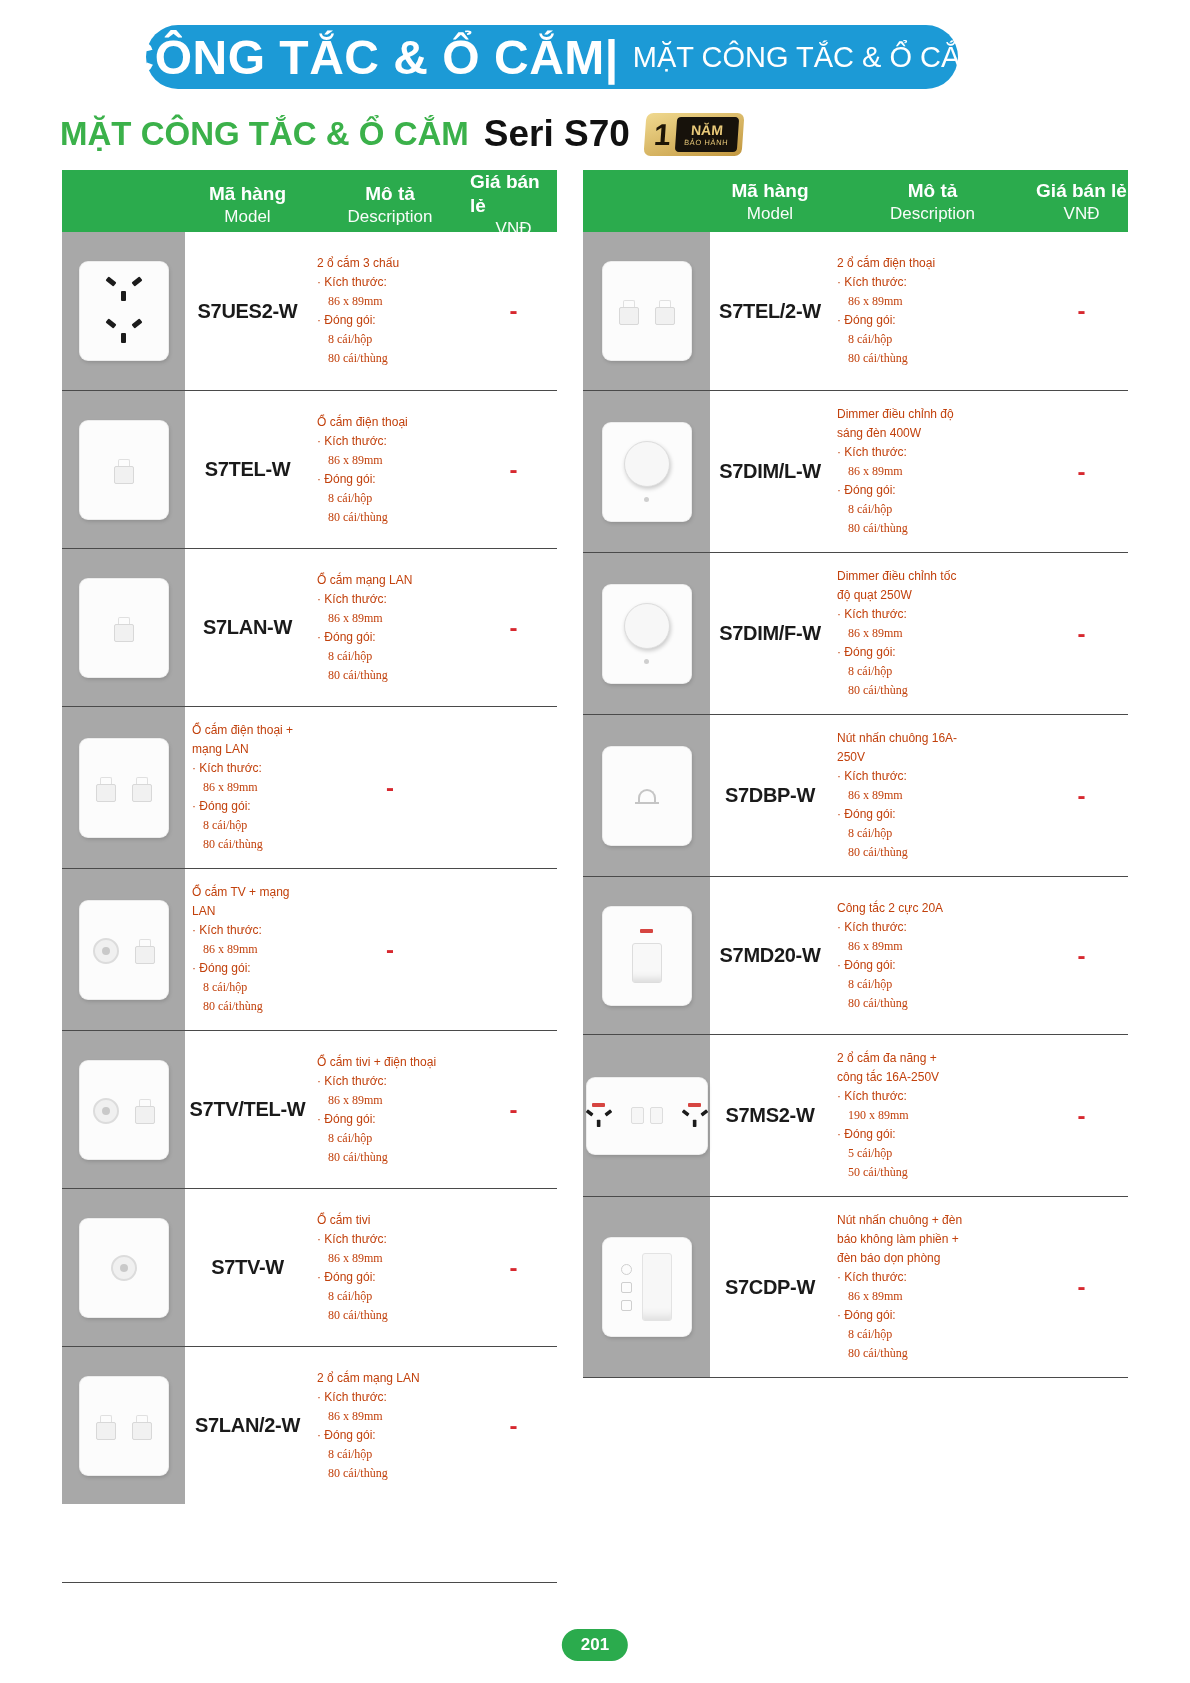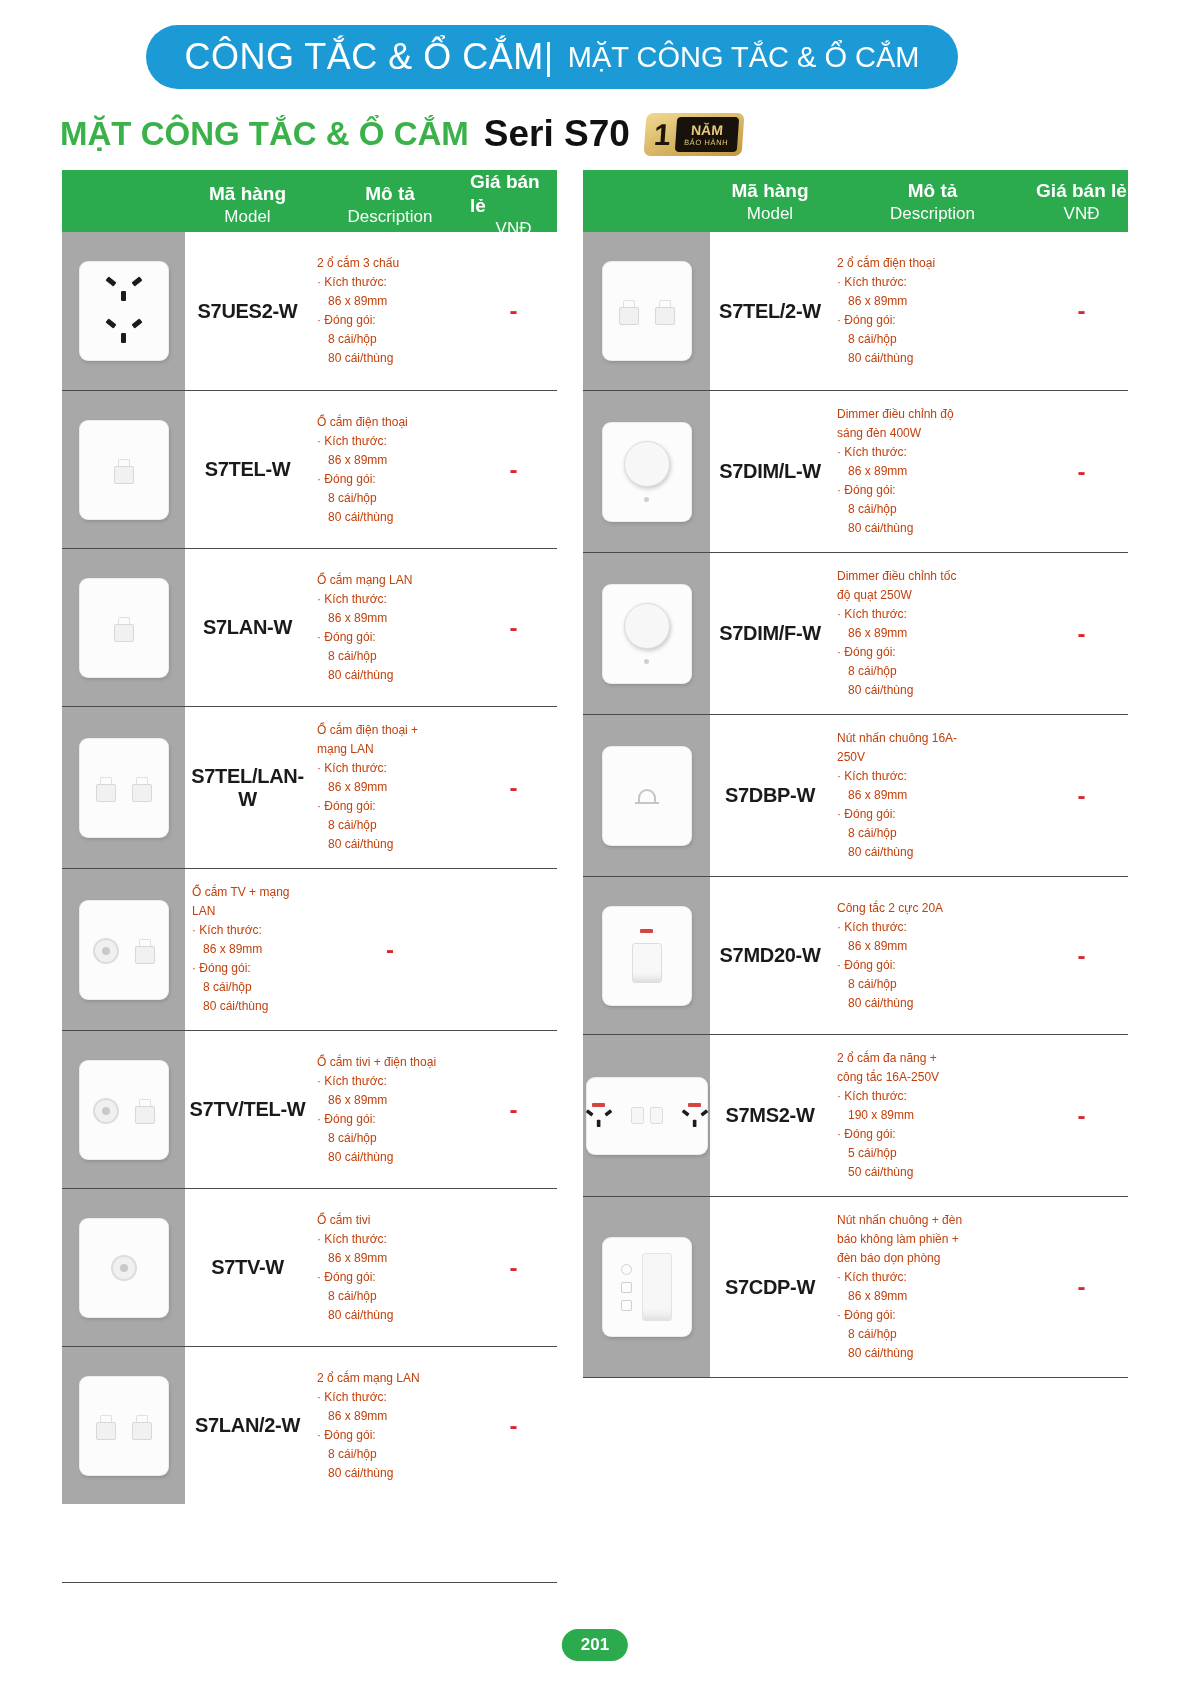--- a/index.html
+++ b/index.html
@@ -7,21 +7,21 @@
     --grey:#A8A8A8; --red:#D7282F;
   }
   *{box-sizing:border-box;}
   html,body{margin:0;padding:0;background:#fff;}
   body{font-family:"Liberation Sans",sans-serif;}
   .page{position:relative;width:1190px;height:1683px;background:#fff;overflow:hidden;}
 
   
   .banner{position:absolute;left:146px;top:25px;width:812px;height:64px;border-radius:36px;
     background:var(--blue);display:flex;align-items:center;justify-content:center;gap:14px;}
-  .banner-primary{font-size:36px;font-weight:400;color:#fff;letter-spacing:.5px;white-space:nowrap;}
+  .banner-primary{font-size:48px;font-weight:700;color:#fff;letter-spacing:.5px;white-space:nowrap;}
   .banner-secondary{font-size:29px;color:#fff;font-weight:400;white-space:nowrap;}
 
   
   .section-row{position:absolute;left:60px;top:110px;display:flex;align-items:center;gap:15px;height:48px;}
   .sec-title{color:var(--titlegreen);font-size:33px;font-weight:700;white-space:nowrap;}
   .sec-series{color:#111;font-size:37px;font-weight:800;white-space:nowrap;}
   .badge{display:flex;align-items:center;background:linear-gradient(160deg,#F0D98F,#C2973F);
     border-radius:7px;padding:2px 5px 2px 9px;height:43px;gap:5px;transform:skewX(-4deg);}
   .badge-num{font-size:30px;font-weight:800;color:#1d1506;}
   .badge-box{background:#17120b;border-radius:4px;display:flex;flex-direction:column;align-items:center;
@@ -42,21 +42,21 @@
   .h-en{font-size:17px;font-weight:400;line-height:21px;opacity:.97;}
   .rows .row{min-height:158px;}
   .rows .row + .row{border-top:1px solid #4a4a4a;}
   .img-cell{background:var(--grey);display:flex;align-items:center;justify-content:center;}
   .model-cell{display:flex;align-items:center;justify-content:center;font-weight:700;font-size:20px;
     color:#1a1a1a;text-align:center;padding:0 2px;letter-spacing:-.3px;}
   .desc-cell{display:flex;flex-direction:column;justify-content:center;padding:14px 2px 14px 7px;
     font-size:12px;line-height:19px;color:#c2410c;}
   .d-title{padding-left:0;}
   .d-bullet{padding-left:0;}
-  .d-sub{padding-left:11px;}
+  .d-sub{padding-left:11px;font-family:Liberation Serif, serif;}
   .price-cell{display:flex;align-items:center;justify-content:center;color:var(--red);
     font-weight:800;font-size:24px;}
   .spacer{height:78px;background:#fff;}
 
   
   .plate{width:88px;height:98px;background:#fcfcfc;border-radius:8px;display:flex;flex-direction:column;
     align-items:center;justify-content:center;gap:14px;
     box-shadow:0 0 0 1px #ececec,1px 2px 4px rgba(0,0,0,.18);}
   .plate.wide{width:120px;height:76px;flex-direction:row;gap:10px;}
   .plate.split{flex-direction:row;gap:10px;}
@@ -211,23 +211,20 @@
           </div>
           <div class="row">
             <div class="cell img-cell">
               <div class="plate">
                 <span class="hrow">
                   <span class="port"></span>
                   <span class="port"></span>
                 </span>
               </div>
             </div>
-            <div class="cell model-cell">
-              <span>S7TEL/LAN-W</span>
-            </div>
             <div class="cell desc-cell">
               <div class="d-title">Ổ cắm điện thoại +</div>
               <div class="d-title">mạng LAN</div>
               <div class="d-bullet">· Kích thước:</div>
               <div class="d-sub">86 x 89mm</div>
               <div class="d-bullet">· Đóng gói:</div>
               <div class="d-sub">8 cái/hộp</div>
               <div class="d-sub">80 cái/thùng</div>
             </div>
             <div class="cell price-cell">

